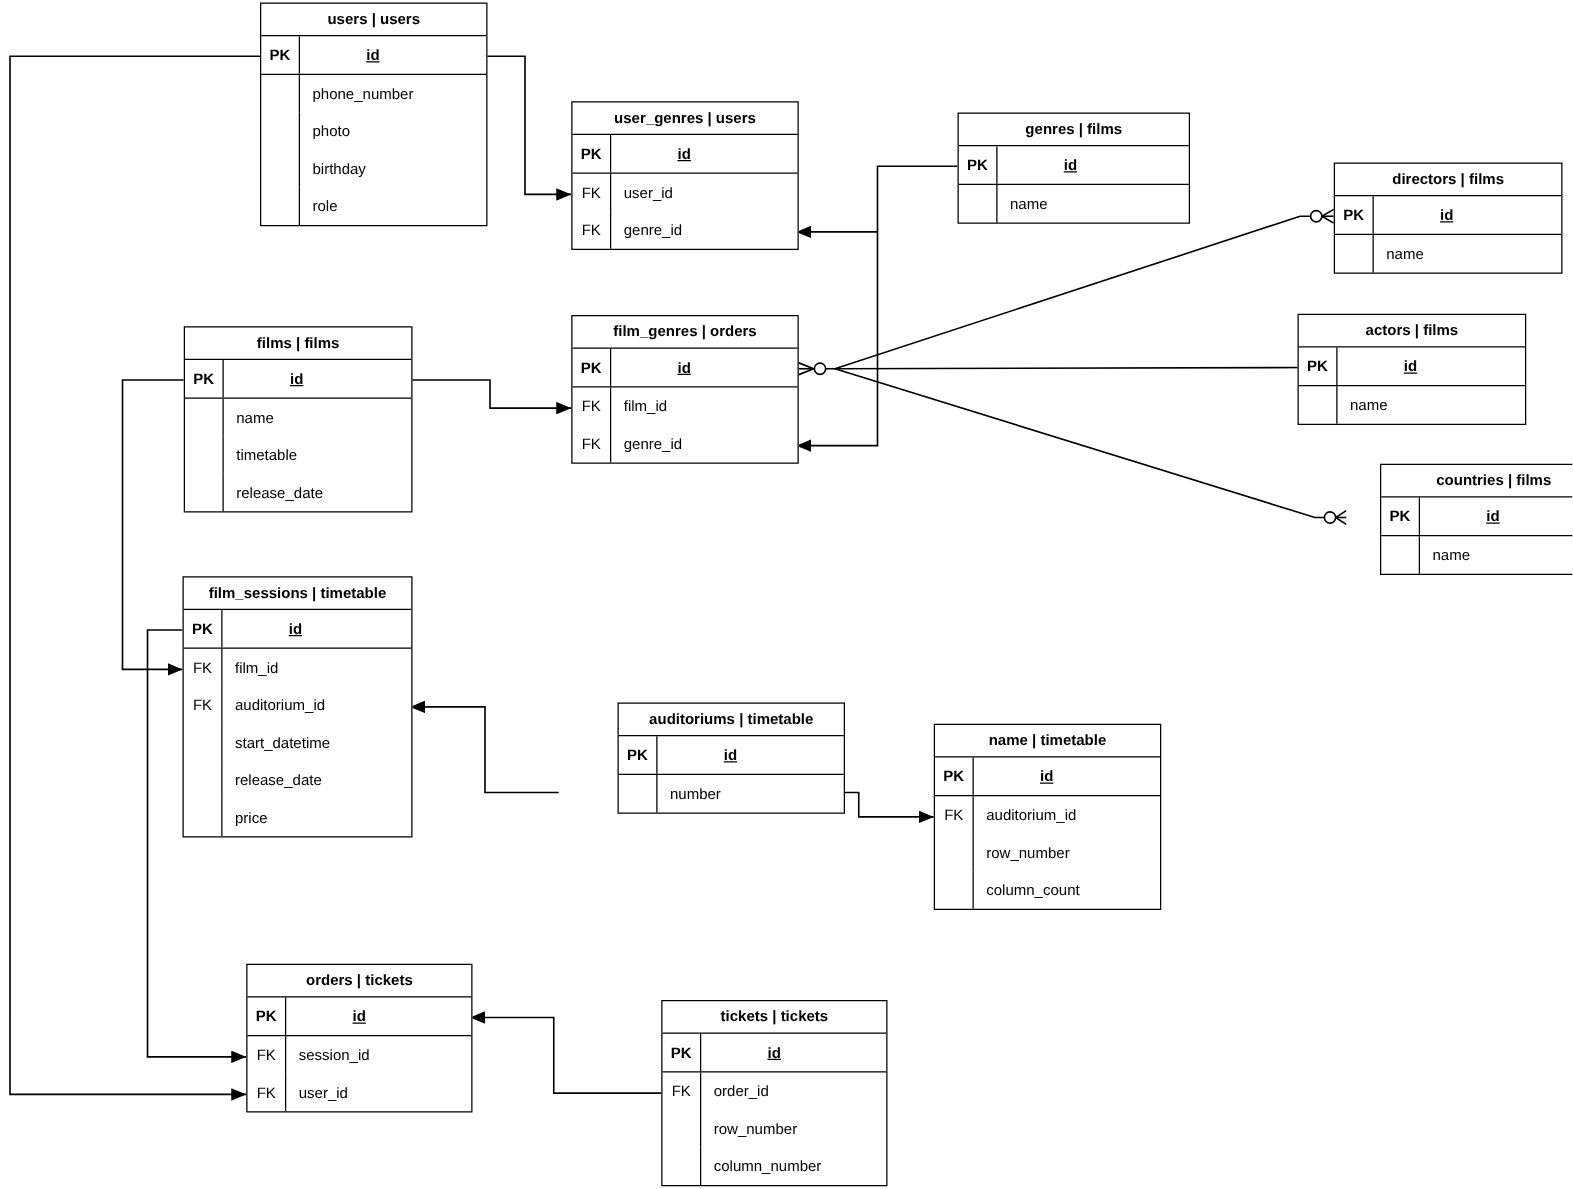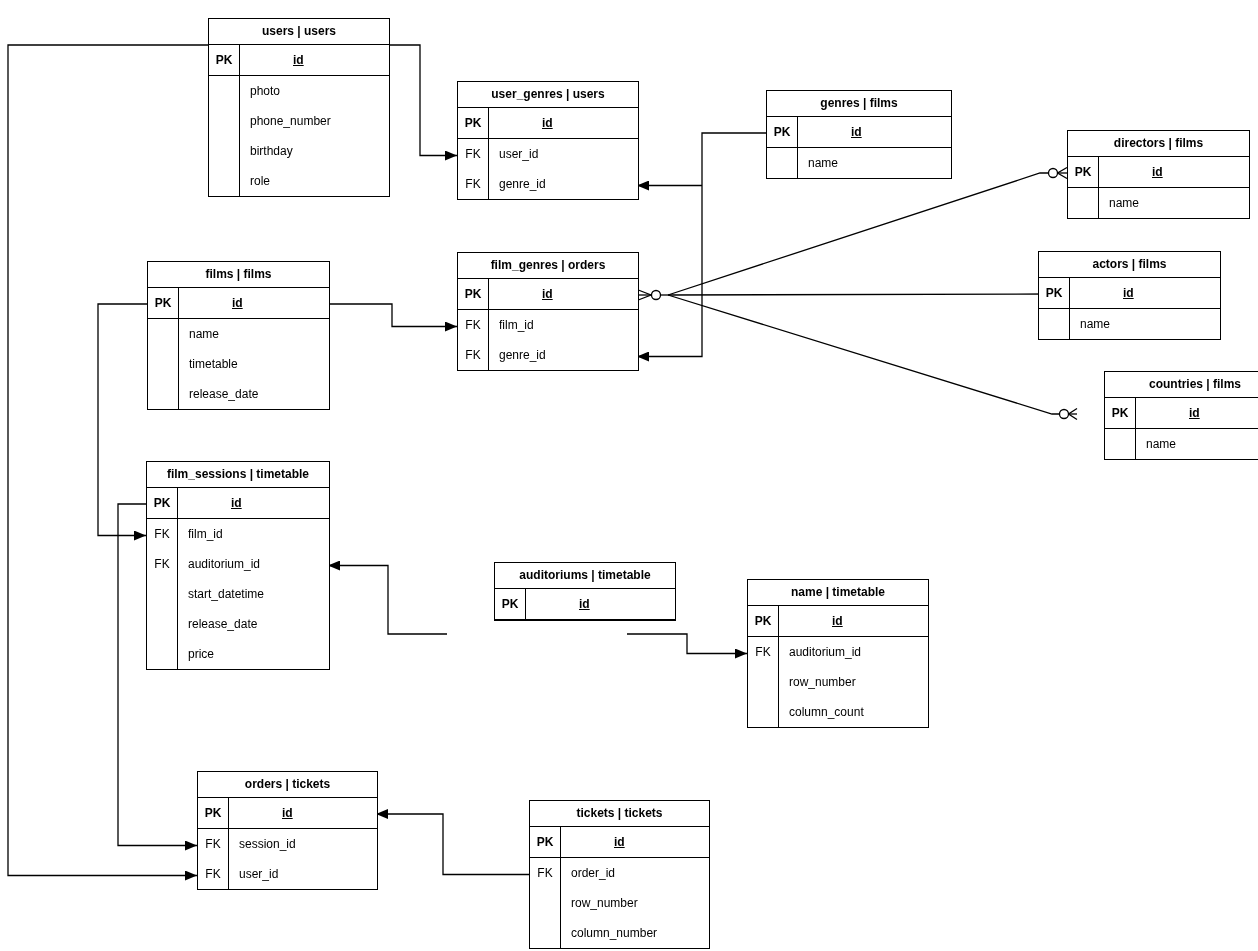--- a/index.html
+++ b/index.html
@@ -76,34 +76,34 @@
         <polyline points="668,295 1052,414 1059.5,414" class="wire"></polyline>
         <polyline points="1077,408.5 1068.5,414 1077,419.5" class="wire"></polyline>
         <polyline points="1068.5,414 1077,414" class="wire"></polyline>
         <circle cx="656" cy="295" r="4.5" class="node"></circle>
         <circle cx="1053" cy="173" r="4.5" class="node"></circle>
         <circle cx="1053" cy="294" r="4.5" class="node"></circle>
         <circle cx="1064" cy="414" r="4.5" class="node"></circle>
       </g>
   </svg>
   <div id="entities">
-      <div class="entity" style="left: 208px; top: 18px; width: 180px;">
+      <div class="entity" style="left: 208px; top: 2px; width: 180px;">
         <div class="etitle">users | users</div>
         <div class="erow pkrow">
           <span class="kcol">PK</span>
           <span class="fname pk">id</span>
         </div>
         <div class="ebody">
           <div class="erow">
             <span class="kcol"></span>
+            <span class="fname">phone_number</span>
+          </div>
+          <div class="erow">
+            <span class="kcol"></span>
             <span class="fname">photo</span>
-          </div>
-          <div class="erow">
-            <span class="kcol"></span>
-            <span class="fname">phone_number</span>
           </div>
           <div class="erow">
             <span class="kcol"></span>
             <span class="fname">birthday</span>
           </div>
           <div class="erow">
             <span class="kcol"></span>
             <span class="fname">role</span>
           </div>
         </div>
@@ -242,20 +242,26 @@
             <span class="kcol"></span>
             <span class="fname">price</span>
           </div>
         </div>
       </div>
       <div class="entity" style="left: 447px; top: 562px; width: 180px; margin-left: 47px;">
         <div class="etitle">auditoriums | timetable</div>
         <div class="erow pkrow">
           <span class="kcol">PK</span>
           <span class="fname pk">id</span>
+        </div>
+        <div class="ebody">
+          <div class="erow">
+            <span class="kcol"></span>
+            <span class="fname">number</span>
+          </div>
         </div>
       </div>
       <div class="entity" style="left: 747px; top: 579px; width: 180px;">
         <div class="etitle">name | timetable</div>
         <div class="erow pkrow">
           <span class="kcol">PK</span>
           <span class="fname pk">id</span>
         </div>
         <div class="ebody">
           <div class="erow">

